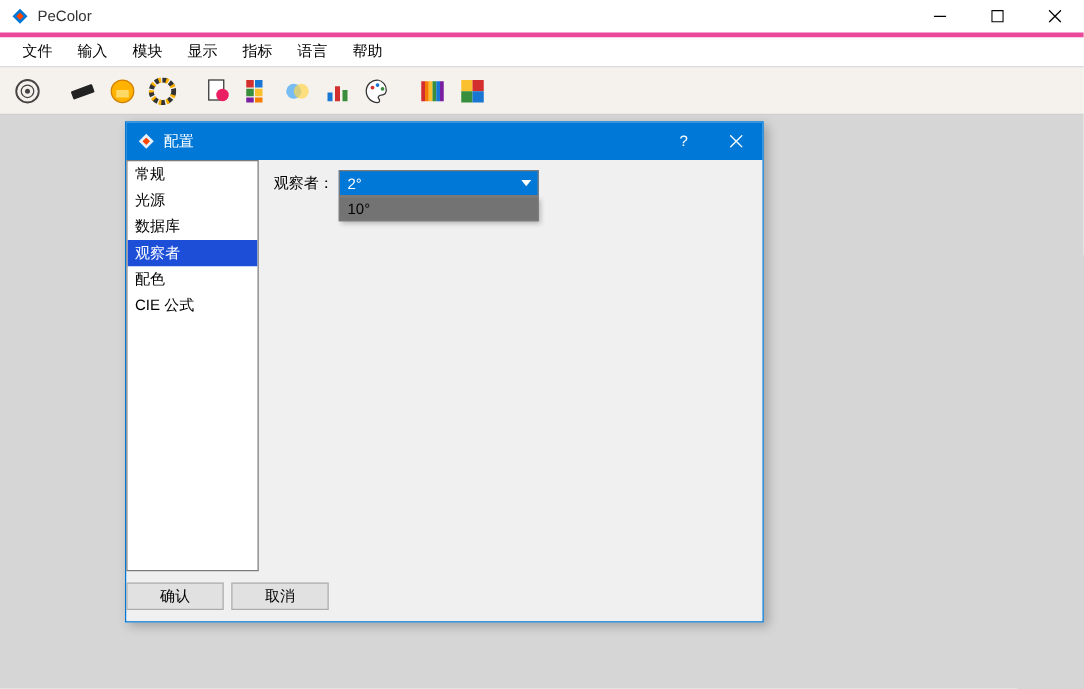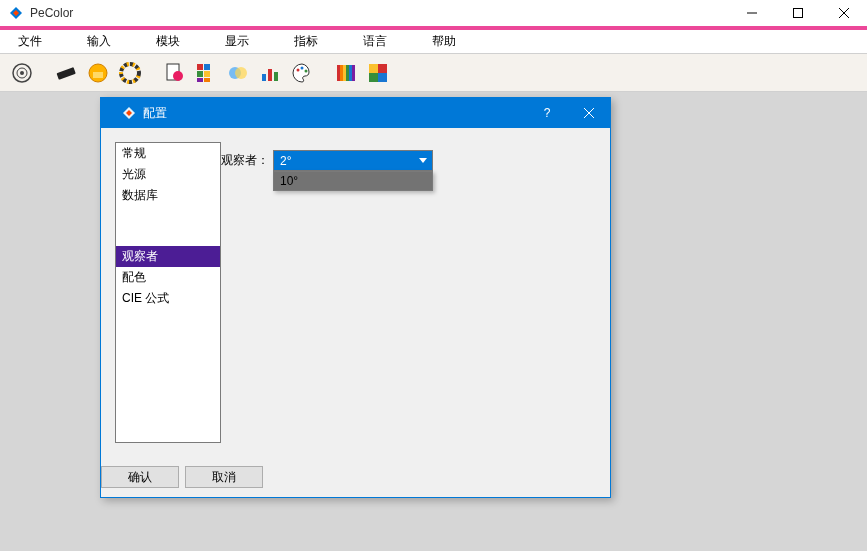--- a/index.html
+++ b/index.html
@@ -4,39 +4,39 @@
 <style>
 * { box-sizing: border-box; margin: 0; padding: 0; font-family: "Microsoft YaHei", "Segoe UI", sans-serif; font-size: 12px; }
 body { width: 867px; height: 551px; background: #fff; overflow: hidden; position: relative; }
 
 .title-bar { height: 30px; background: #fff; display: flex; align-items: center; padding-left: 8px; border-bottom: 4px solid #ec4899; }
 .title-bar .icon { width: 16px; height: 16px; margin-right: 6px; }
 .title-bar .title { flex: 1; color: #333; font-size: 12px; }
 .win-btns { display: flex; height: 100%; }
 .win-btn { width: 46px; height: 100%; display: flex; align-items: center; justify-content: center; color: #333; }
 
-.menu-bar { height: 24px; background: #fff; display: flex; align-items: center; padding-left: 8px; border-bottom: 1px solid #d0d0d0; gap: 25px; }
+.menu-bar { height: 24px; background: #fff; display: flex; align-items: center; padding-left: 8px; border-bottom: 1px solid #d0d0d0; }
 .menu-item { padding: 3px 10px; color: #000; cursor: default; }
 
 .toolbar { height: 38px; background: #f5f2ed; display: flex; align-items: center; padding-left: 8px; gap: 4px; border-bottom: 1px solid #d0d0d0; }
 .tool-btn { width: 28px; height: 28px; display: flex; align-items: center; justify-content: center; border: 1px solid transparent; }
 .tool-sep { width: 8px; }
 
 .workspace { position: absolute; top: 92px; left: 0; right: 0; bottom: 0; background: #d6d6d6; }
 
 .dialog { position: absolute; left: 100px; top: 97px; width: 511px; height: 401px; background: #f0f0f0; border: 1px solid #0078d7; box-shadow: 3px 3px 8px rgba(0,0,0,0.25); display: flex; flex-direction: column; }
-.dlg-title { height: 30px; background: #0078d7; color: #fff; display: flex; align-items: center; padding-left: 20px; }
+.dlg-title { height: 30px; background: #0078d7; color: #fff; display: flex; align-items: center; padding-left: 8px; }
 .dlg-title .icon { width: 16px; height: 16px; margin-right: 6px; }
 .dlg-title .t { flex: 1; font-size: 12px; }
 .dlg-btn { width: 42px; height: 100%; display: flex; align-items: center; justify-content: center; color: #fff; }
 
-.dlg-body { flex: 1; padding: 14px; display: flex; }
+.dlg-body { flex: 1; display: flex; gap: 12px; }
 .cat-list { width: 106px; background: #fff; border: 1px solid #7a7a7a; overflow: auto; }
 .cat-item { padding: 2px 6px; cursor: default; color: #000; }
-.cat-item.selected { background: #4c1d95; color: #fff; margin-top: 40px; }
+.cat-item.selected { background: #1d4ed8; color: #fff; }
 
 .panel { flex: 1; padding-top: 8px; position: relative; }
 .field-row { display: flex; align-items: flex-start; gap: 4px; }
 .field-label { color: #000; padding-top: 2px; }
 .combo-wrap { position: relative; width: 160px; }
 .combo { width: 160px; height: 21px; background: #0078d7; color: #fff; border: 1px solid #7a7a7a; display: flex; align-items: center; padding: 0 6px; position: relative; }
 .combo .val { flex: 1; }
 .combo .arrow { position: absolute; right: 2px; top: 2px; width: 15px; height: 15px; display: flex; align-items: center; justify-content: center; }
 .dropdown { position: absolute; left: 0; top: 21px; width: 160px; background: #737373; border: 1px solid #7a7a7a; box-shadow: 2px 2px 4px rgba(0,0,0,0.25); }
 .dd-item { padding: 2px 6px; color: #000; }

